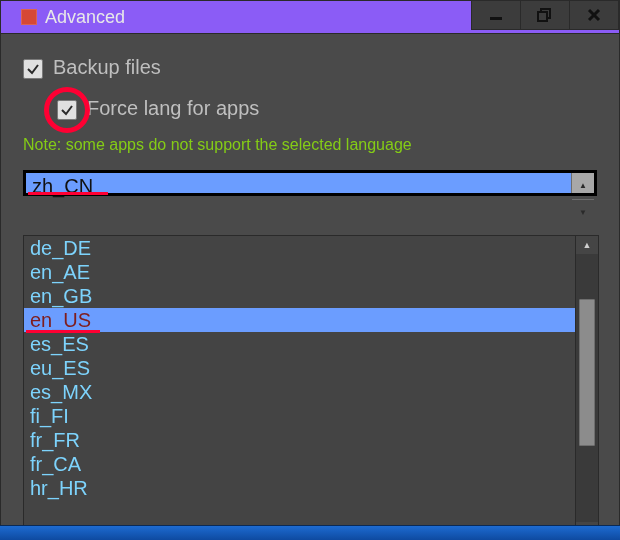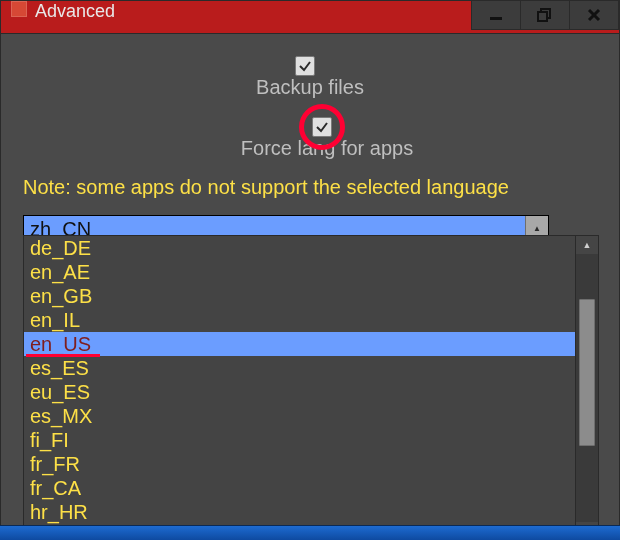--- a/index.html
+++ b/index.html
@@ -23,24 +23,25 @@
     top: 0;
     width: 620px;
     height: 540px;
     background: #4a4a4a;
     border: 1px solid #2a2a2a;
     box-sizing: border-box;
   }
   .titlebar {
     position: relative;
     display: flex;
+    align-items: center;
     height: 32px;
-    background: #b91c1c;
+    background: #8b5cf6;
     border-bottom: 1px solid #2a2a2a;
-    padding-left: 10px;
+    padding-left: 20px;
     color: #e8e8e8;
     font-size: 18px;
     user-select: none;
   }
   .titlebar .app-icon {
     width: 16px;
     height: 16px;
     background: #d64835;
     margin-right: 8px;
     display: inline-block;
@@ -68,24 +69,23 @@
     font-weight: bold;
   }
   .win-btn svg { display:block; }
   .content {
     padding: 22px 22px 0 22px;
     color: #bfbfbf;
     font-size: 20px;
   }
   .check-row {
     display: flex;
-    align-items: center;
+    align-items: flex-end;
     margin-bottom: 18px;
     position: relative;
-    flex-direction: column;
   }
   .checkbox {
     width: 18px;
     height: 18px;
     background: #e0e0e0;
     border: 1px solid #7a7a7a;
     border-radius: 2px;
     display: flex;
     align-items: center;
     justify-content: center;
@@ -100,35 +100,35 @@
     width: 46px;
     height: 46px;
     border: 5px solid #ff0033;
     border-radius: 50%;
     box-sizing: border-box;
     pointer-events: none;
   }
   .note {
     margin-top: 0;
     margin-bottom: 16px;
-    color: #fde047;
-    font-size: 20px;
+    color: #84cc16;
+    font-size: 16px;
   }
 
   .combo {
     position: relative;
-    width: 526px;
+    width: 574px;
     height: 26px;
     background: #6b9dff;
     color: #111;
     font-size: 20px;
     line-height: 26px;
     padding-left: 6px;
     box-sizing: border-box;
-    border: 1px solid #000000;
+    border: 3px solid #000000;
   }
   .combo-spinner {
     position: absolute;
     right: 0;
     top: 0;
     width: 22px;
     height: 100%;
     display: flex;
     flex-direction: column;
     background: #a8a8a8;
@@ -168,21 +168,21 @@
     left: 0;
     top: 0;
     right: 22px;
     bottom: 0;
     overflow: hidden;
   }
   .dd-item {
     height: 24px;
     line-height: 24px;
     padding-left: 6px;
-    color: #fde047;
+    color: #7dd3fc;
     font-size: 20px;
     white-space: nowrap;
     position: relative;
   }
   .dd-item.selected {
     background: #6b9dff;
     color: #7f1d1d;
   }
   .dd-scroll {
     position: absolute;
@@ -293,21 +293,20 @@
         </div>
       </div>
 
     </div>
 
     <div class="dropdown">
       <div class="dd-list" id="dd-list">
           <div class="dd-item">de_DE</div>
           <div class="dd-item">en_AE</div>
           <div class="dd-item">en_GB</div>
-          <div class="dd-item">en_IL</div>
           <div class="dd-item selected">en_US<span class="underline-red" style="width: 74px; left: 2px; bottom: -1px; position: absolute; height: 3px; background: rgb(255, 0, 51);"></span></div>
           <div class="dd-item">es_ES</div>
           <div class="dd-item">eu_ES</div>
           <div class="dd-item">es_MX</div>
           <div class="dd-item">fi_FI</div>
           <div class="dd-item">fr_FR</div>
           <div class="dd-item">fr_CA</div>
           <div class="dd-item">hr_HR</div>
         </div>
       <div class="dd-scroll">

